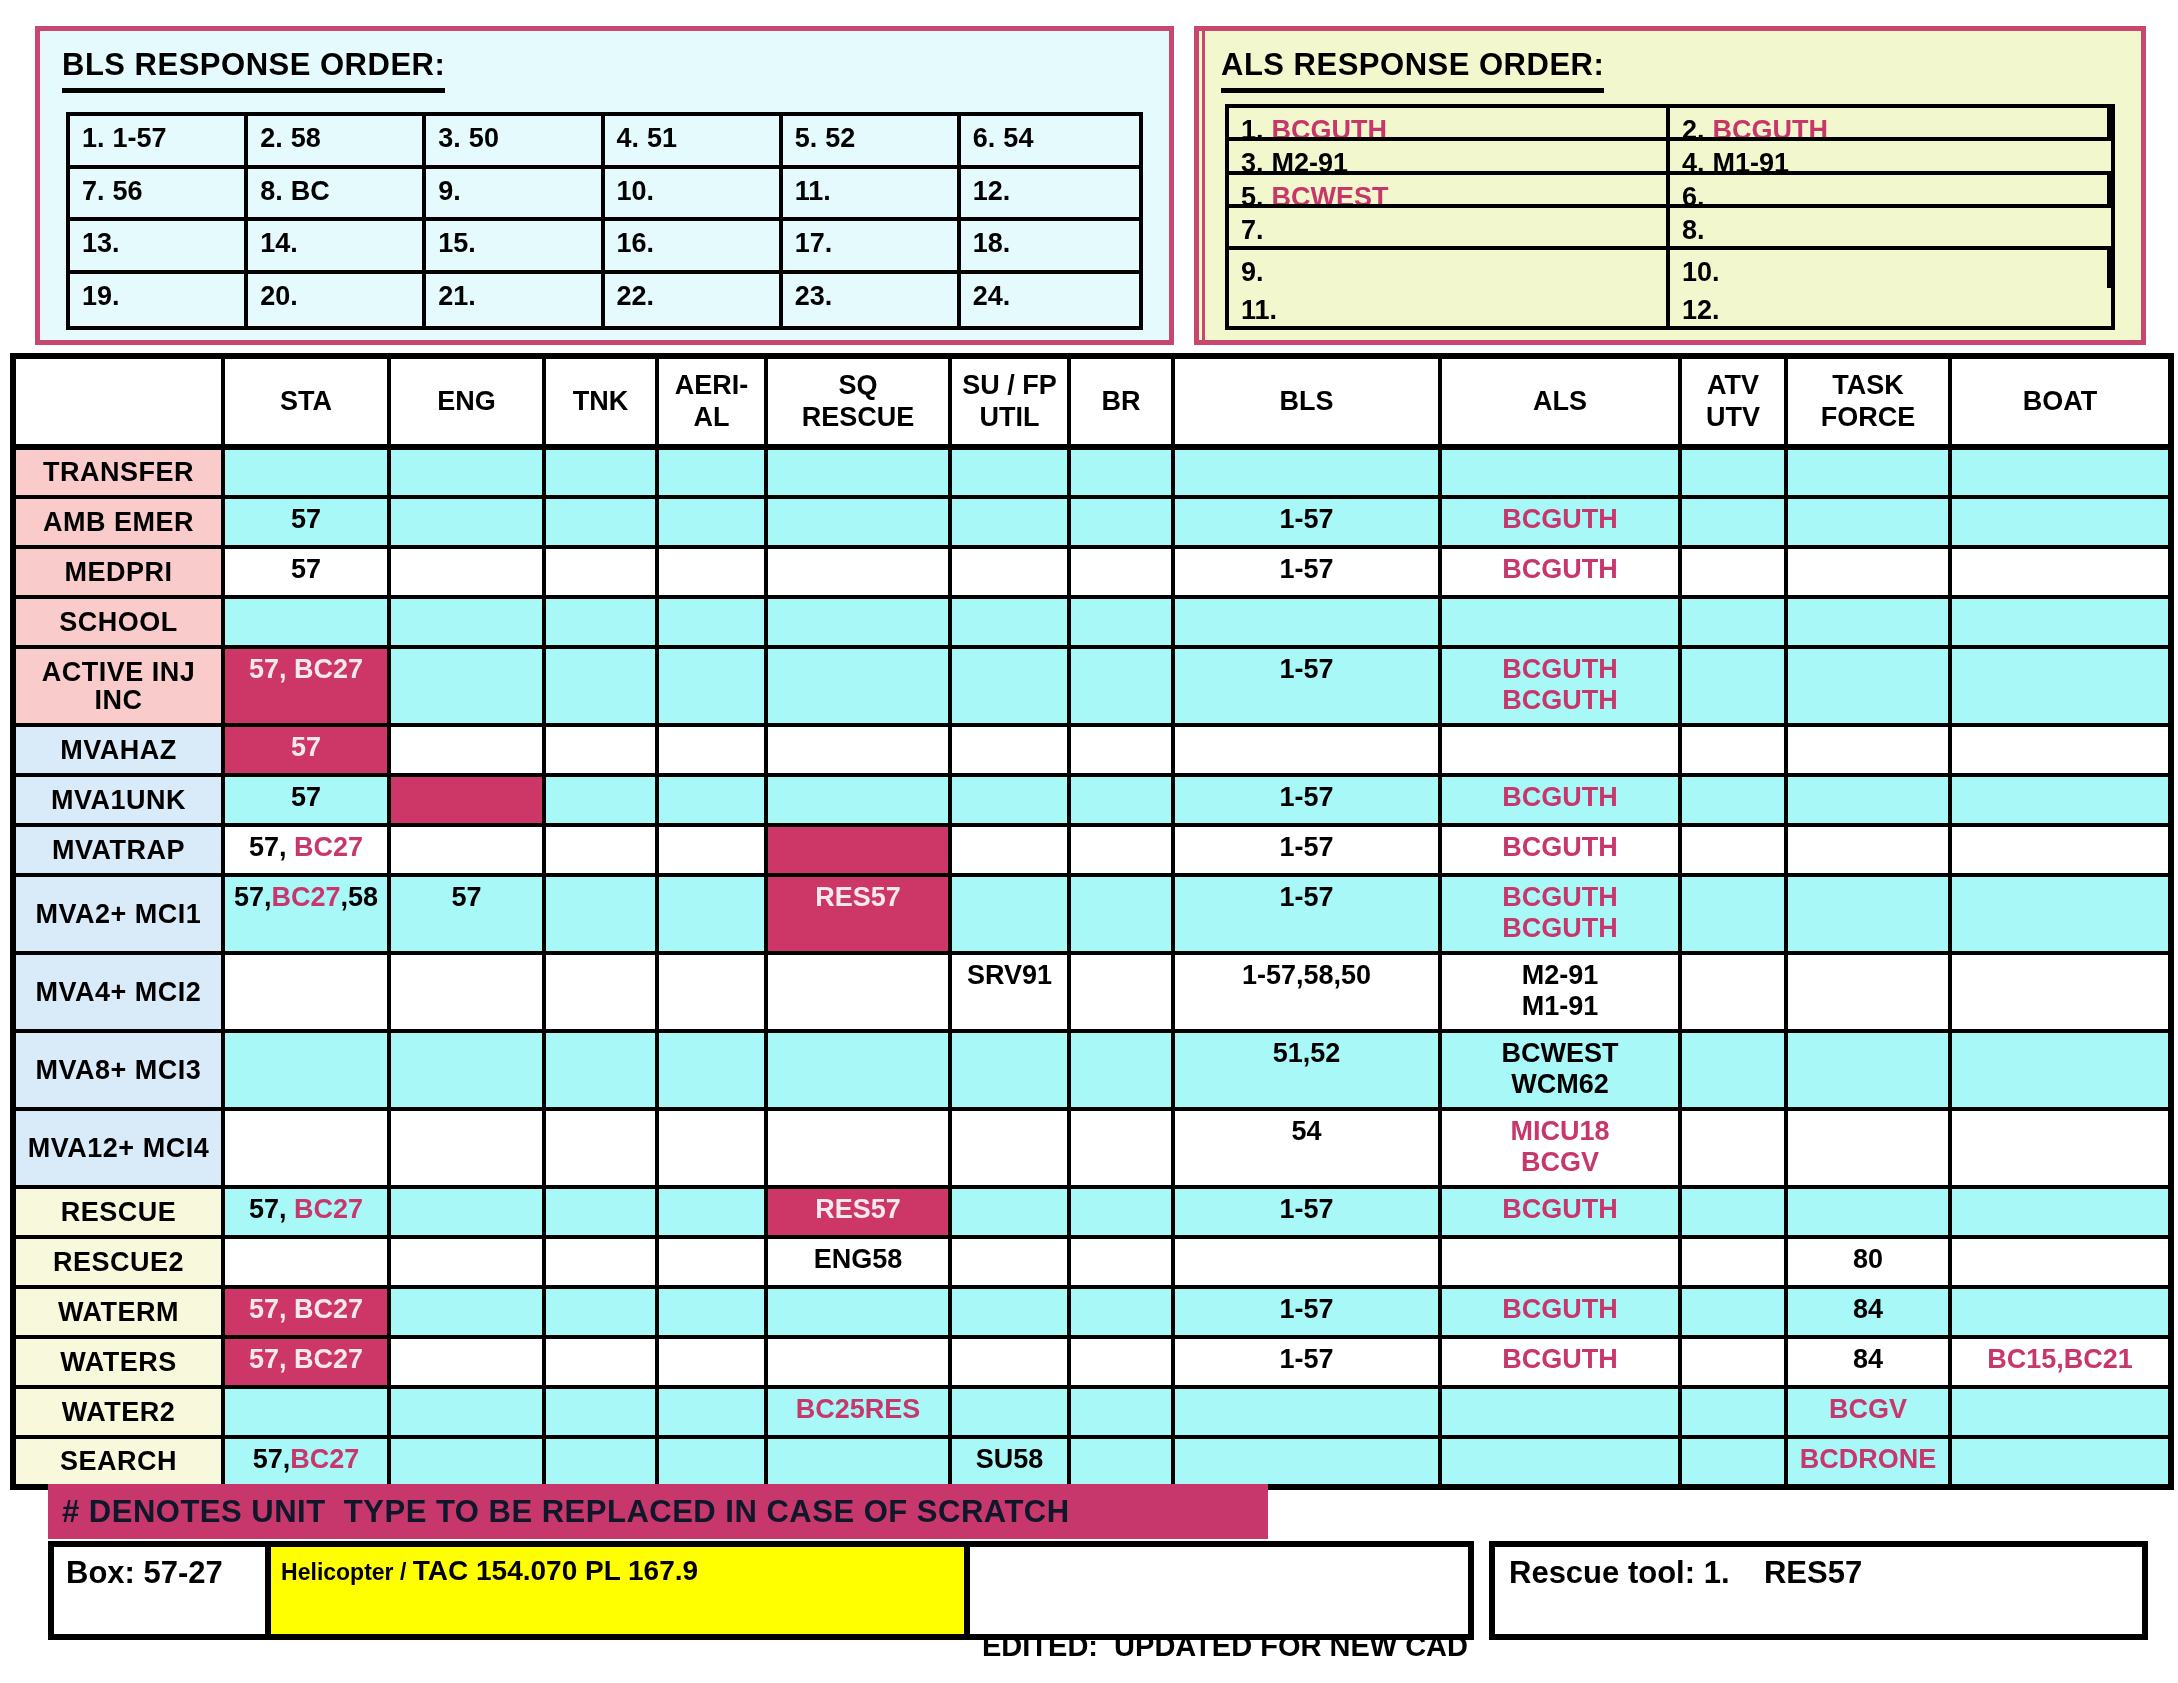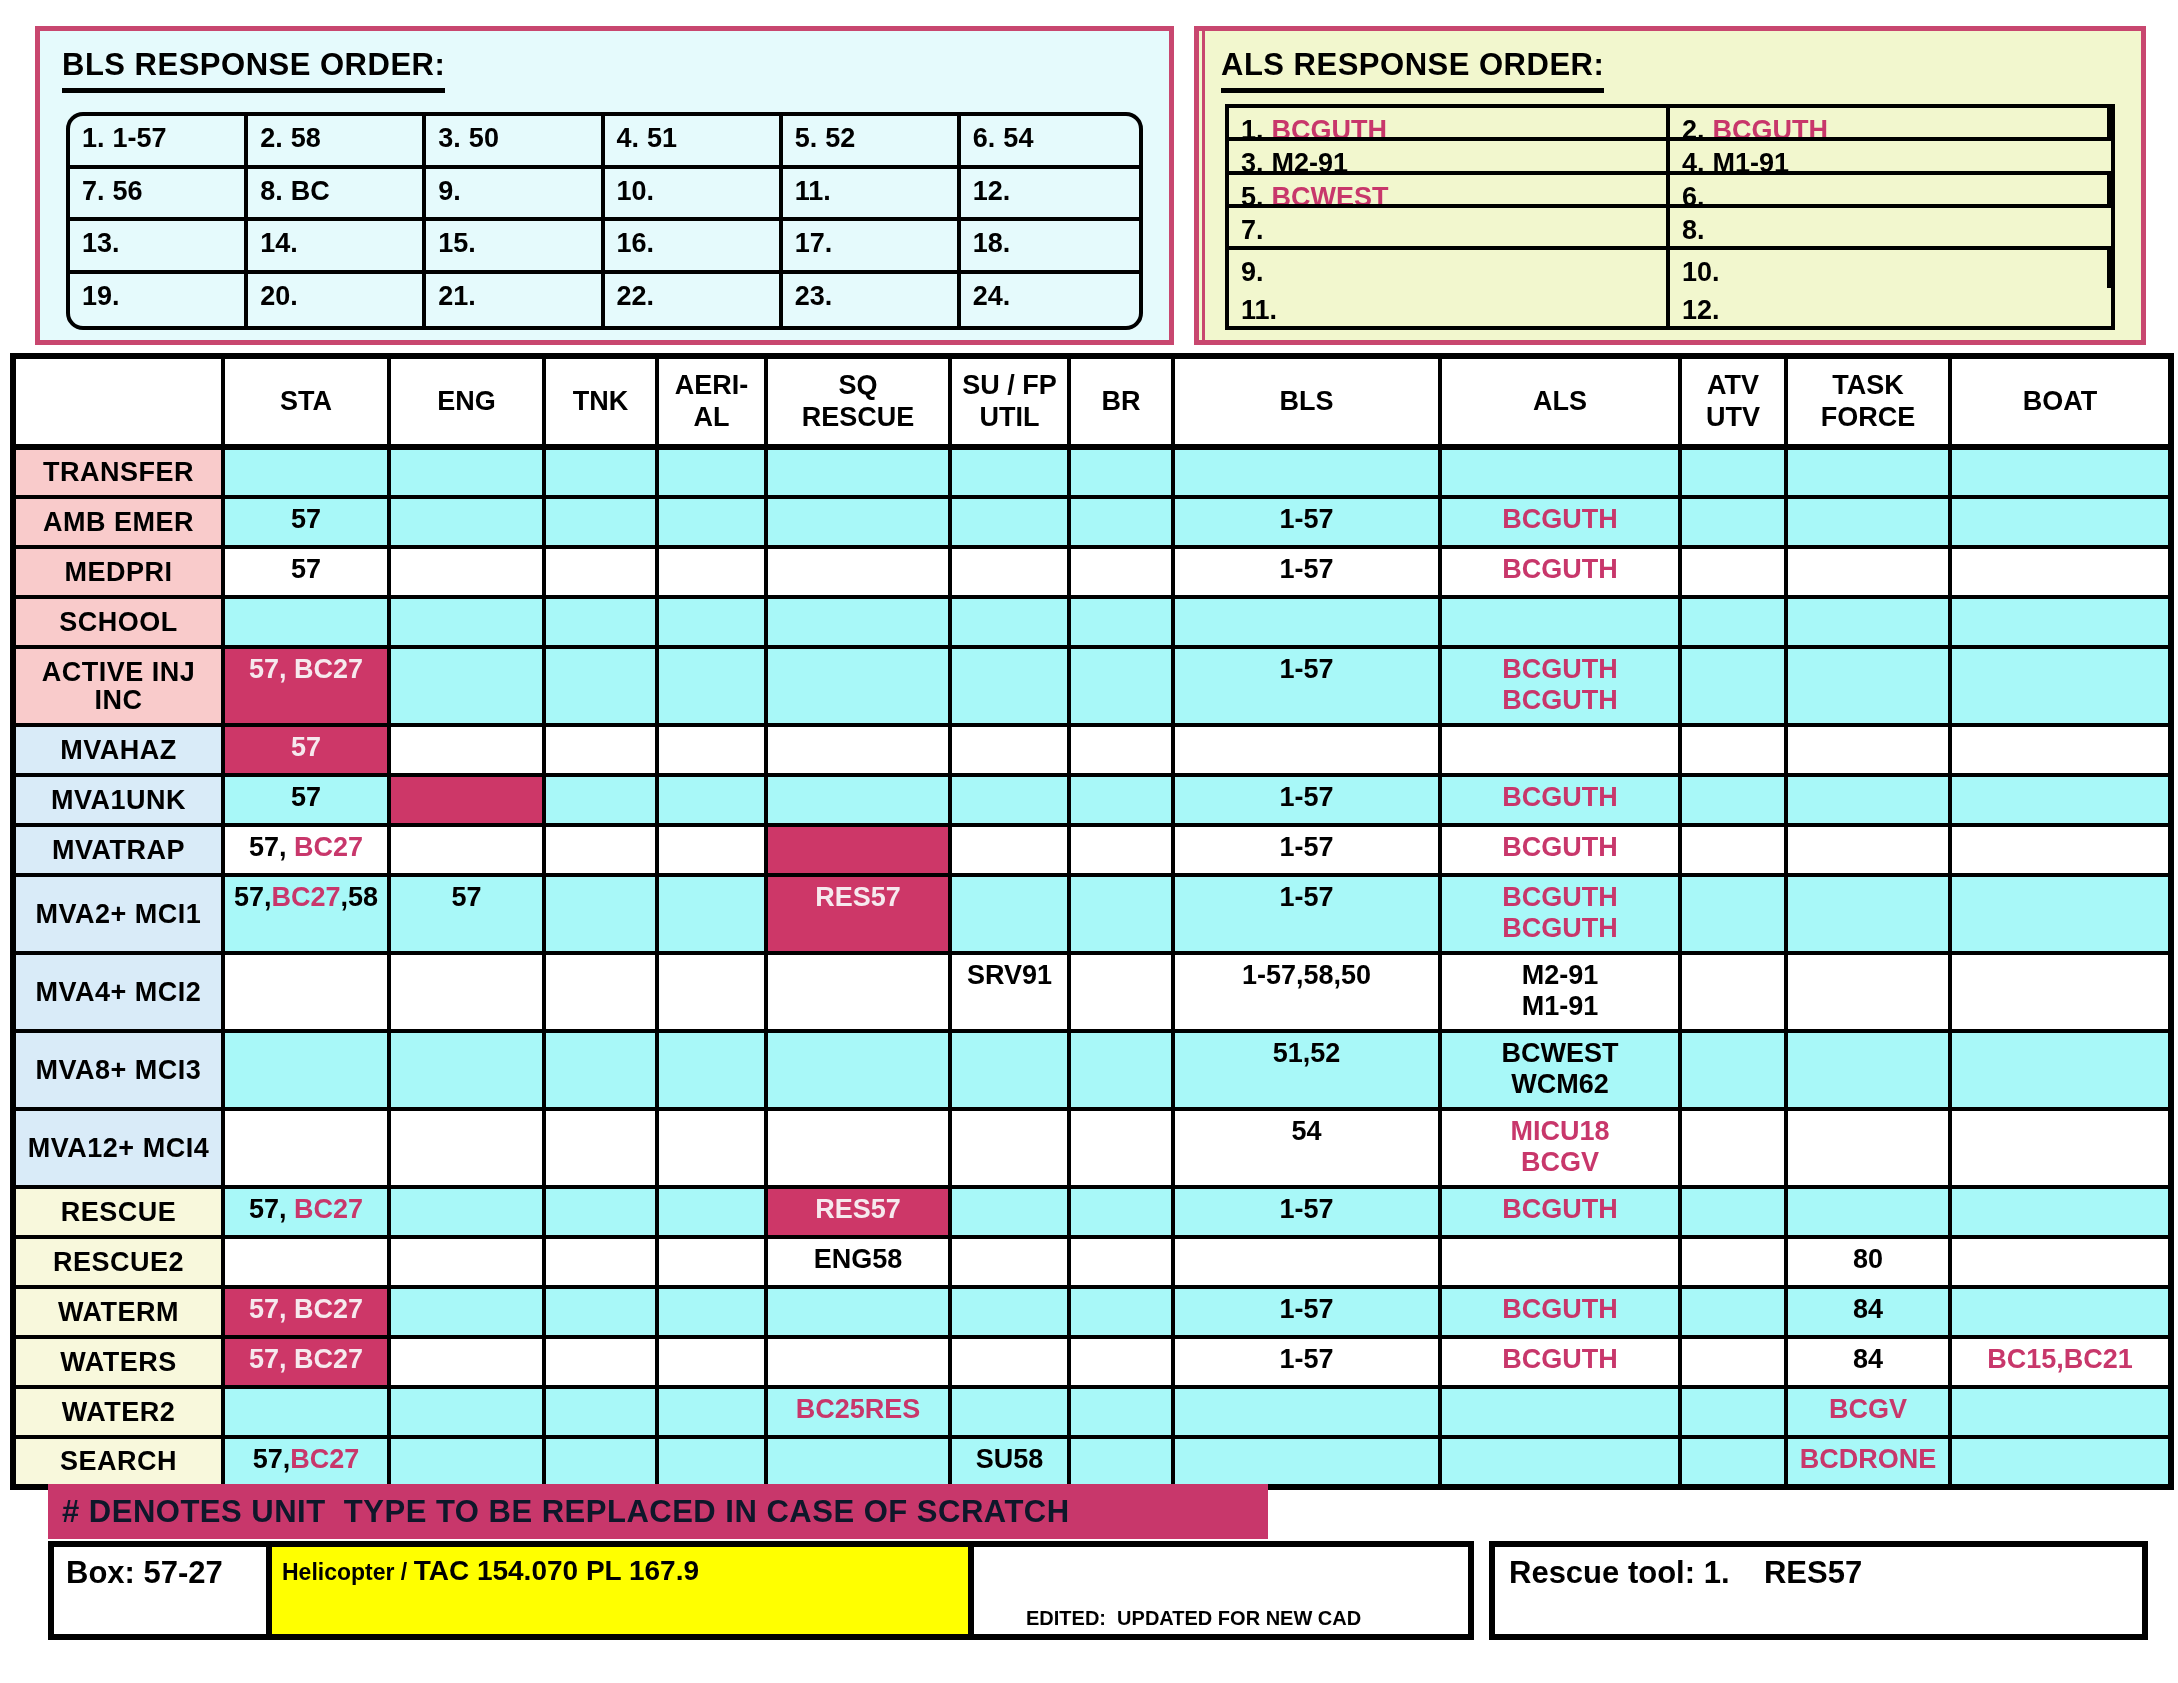--- a/index.html
+++ b/index.html
@@ -6,21 +6,21 @@
   body { background:#ffffff; font-family:"Liberation Sans", sans-serif; font-weight:700; }
   #page { position:relative; width:2178px; height:1683px; background:#ffffff; overflow:hidden; }
 
   
   .order-panel { position:absolute; top:26px; border:5px solid #C8476F; }
   #bls-panel { left:35px;  width:1139px; height:319px; background:#E5FAFC; }
   #als-panel { left:1194px; width:952px; height:319px; background:#F2F7CE; box-shadow: inset 3px 0 0 #F2F7CE, inset 6px 0 0 #C8476F; }
   .order-title { display:inline-block; margin:16px 0 0 22px; font-size:31px; letter-spacing:0.5px;
                  border-bottom:5px solid #000; padding-bottom:5px; color:#000; }
   .order-grid { position:absolute; left:26px; right:26px; bottom:10px; display:grid; border:4px solid #000; }
-  #bls-grid { top:81px;  grid-template-columns:repeat(6,1fr); grid-template-rows:repeat(4,1fr);border-radius:17px; }
+  #bls-grid { top:81px;  grid-template-columns:repeat(6,1fr); grid-template-rows:repeat(4,1fr); }
   #als-grid { top:73px;  grid-template-columns:repeat(2,1fr); grid-template-rows:repeat(3,1fr); }
   .order-cell { border-right:4px solid #000; border-bottom:4px solid #000; padding:7px 0 0 12px;
                 font-size:27px; white-space:nowrap; overflow:hidden; }
   #bls-grid .order-cell:nth-child(6n) { border-right:none; }
   #bls-grid .order-cell:nth-child(n+19) { border-bottom:none; }
   #als-grid .order-cell:nth-child(4n) { border-right:none; }
   #als-grid .order-cell:nth-child(n+9) { border-bottom:none; }
   .order-cell .num { color:#000; margin-right:8px; }
   .order-cell .val { color:#000; }
   .order-cell .val.pink { color:#C8376B; }
@@ -56,21 +56,21 @@
                     padding-left:14px; white-space:pre; letter-spacing:0.5px; }
   #footer-box { position:absolute; left:48px; top:1541px; width:1426px; height:99px;
                 border:6px solid #000; display:flex; background:#fff; }
   #footer-rescue-box { position:absolute; left:1489px; top:1541px; width:659px; height:99px;
                        border:6px solid #000; background:#fff; font-size:31px; padding:8px 0 0 14px; white-space:pre; }
   .fcell { height:100%; }
   #footer-box-label { width:218px; border-right:6px solid #000; font-size:31px; padding:8px 0 0 12px; }
   #footer-heli { width:702px; border-right:6px solid #000; background:#FFFF00; padding:8px 0 0 10px; white-space:nowrap; }
   #footer-heli .heli-prefix { font-size:23px; }
   #footer-heli .heli-main   { font-size:28px; }
-  #footer-edited { flex:1; font-size:20px; padding:6px 6px 0 12px; line-height:1.3; white-space:pre;margin-left:40px; }
+  #footer-edited { flex:1; font-size:29px; padding:6px 0 0 12px; line-height:1.3; white-space:pre; }
 </style>
 </head>
 <body>
 
 <div id="page">
 
   <div class="order-panel" id="bls-panel">
     <span class="order-title">BLS RESPONSE ORDER:</span>
     <div class="order-grid" id="bls-grid">
         <div class="order-cell"><span class="num">1.</span><span class="val">1-57</span></div>

